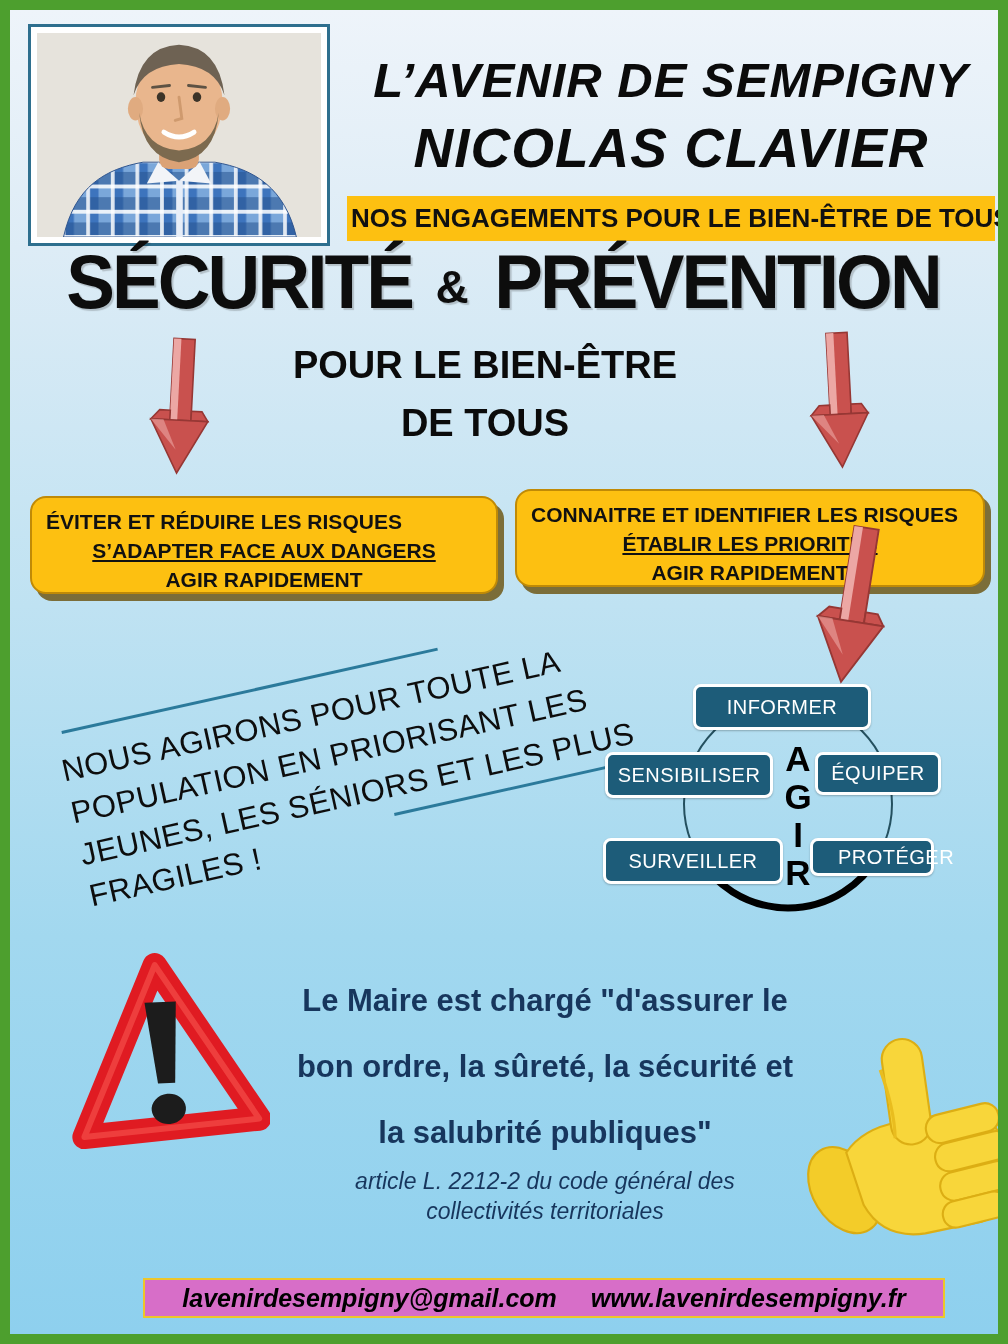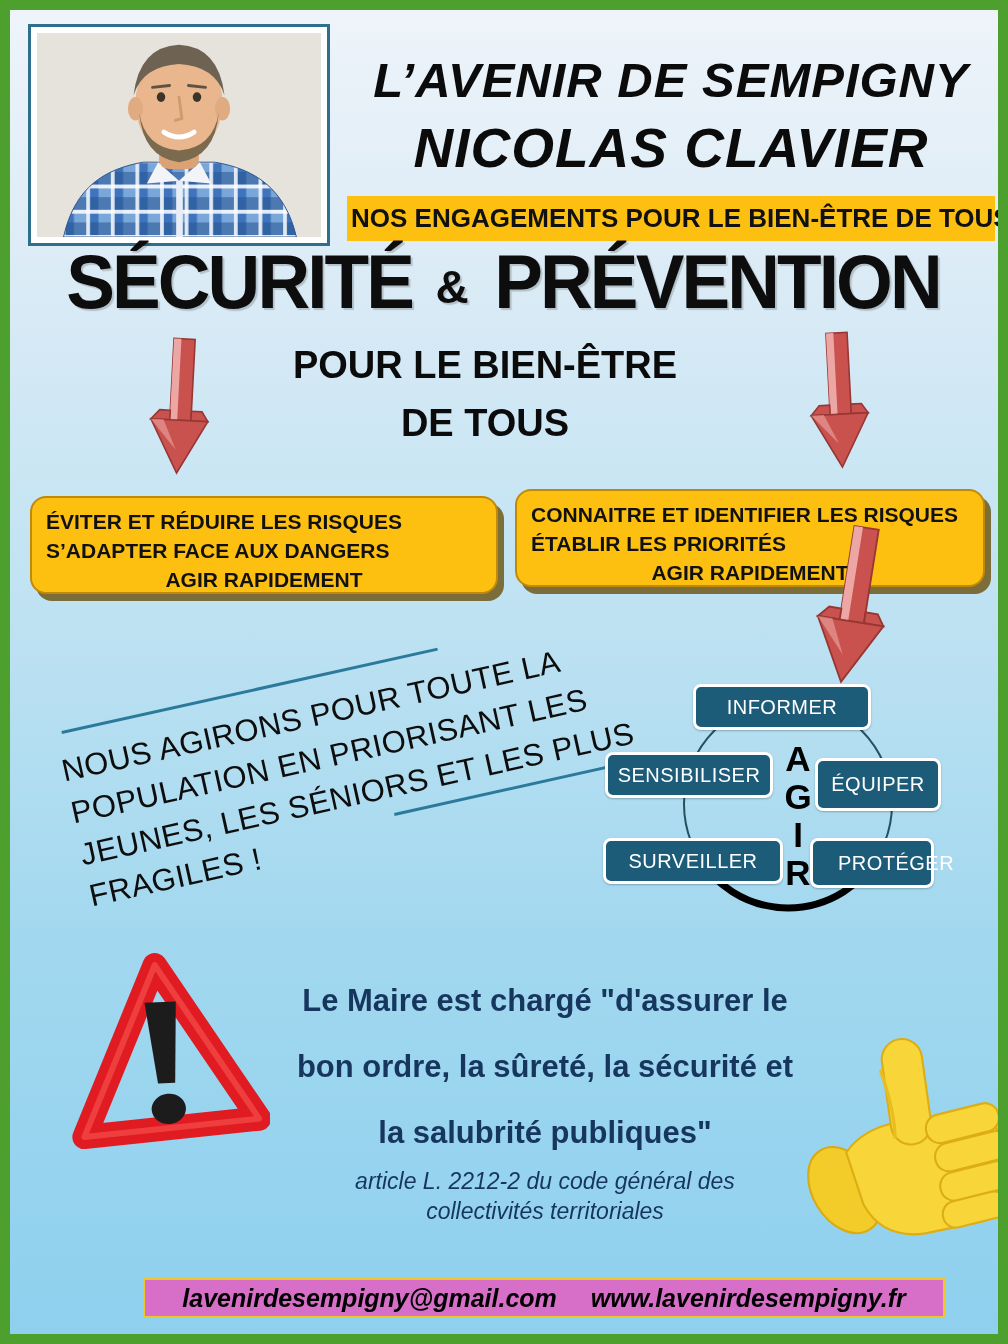--- a/index.html
+++ b/index.html
@@ -46,21 +46,21 @@
   
   .pledge{
     position:absolute;box-sizing:border-box;border-radius:16px;
     background:#fdc011;border:2px solid #c08a06;
     box-shadow:6px 7px 0 rgba(105,80,10,0.8);
     padding:10px 14px;font-weight:bold;font-size:21px;line-height:1.38;color:#111;
   }
   .pledge-left{left:20px;top:486px;width:468px;height:98px;}
   .pledge-right{left:505px;top:479px;width:470px;height:98px;}
   .pledge .l1{text-align:left;}
-  .pledge .l2{}
+  .pledge .l2{text-align:center;text-decoration:underline;}
   .pledge .l3{text-align:center;}
   
   .commitment{
     position:absolute;left:55px;top:672px;width:565px;
     transform:rotate(-12.5deg);transform-origin:40% 50%;
   }
   .line-top{width:385px;border-top:3px solid #2b7a9b;margin:0 0 16px 8px;}
   .commitment .cline{font-size:31px;letter-spacing:0.5px;line-height:1.38;color:#0d0d0d;white-space:nowrap;}
   .line-bottom{width:245px;border-top:3px solid #2b7a9b;margin:-38px 0 0 315px;}
   
@@ -69,23 +69,23 @@
   .agir-letters{position:absolute;left:186px;top:74px;width:38px;text-align:center;}
   .agir-letters span{display:block;font-size:35px;font-weight:bold;line-height:38px;color:#000;}
   .node{
     position:absolute;box-sizing:border-box;border-radius:8px;
     background:#1d5c79;border:3px solid #ffffff;color:#fff;
     display:flex;align-items:center;justify-content:center;
     font-size:20px;letter-spacing:0.5px;box-shadow:0 1px 2px rgba(0,0,0,0.25);
   }
   .n-top{left:100px;top:18px;width:178px;height:46px;}
   .n-left{left:12px;top:86px;width:168px;height:46px;}
-  .n-right{left:222px;top:92px;width:126px;height:53px;}
+  .n-right{left:222px;top:86px;width:126px;height:43px;}
   .n-bl{left:10px;top:172px;width:180px;height:46px;}
-  .n-br{left:217px;top:172px;width:124px;height:50px;padding-left:48px;}
+  .n-br{left:217px;top:172px;width:124px;height:38px;padding-left:48px;}
   
   .warning{position:absolute;left:48px;top:930px;width:212px;height:228px;}
   .quote{position:absolute;left:235px;top:958px;width:600px;text-align:center;color:#17365d;}
   .quote .qline{font-size:31px;font-weight:bold;line-height:66px;white-space:nowrap;}
   .quote .qsrc{font-size:23px;font-style:italic;line-height:30px;color:#17365d;}
   .quote .qsrc:first-of-type{margin-top:10px;}
   .thumbs{position:absolute;left:793px;top:1022px;width:212px;height:215px;}
   
   .contact{
     position:absolute;left:133px;top:1268px;width:802px;height:40px;box-sizing:border-box;

